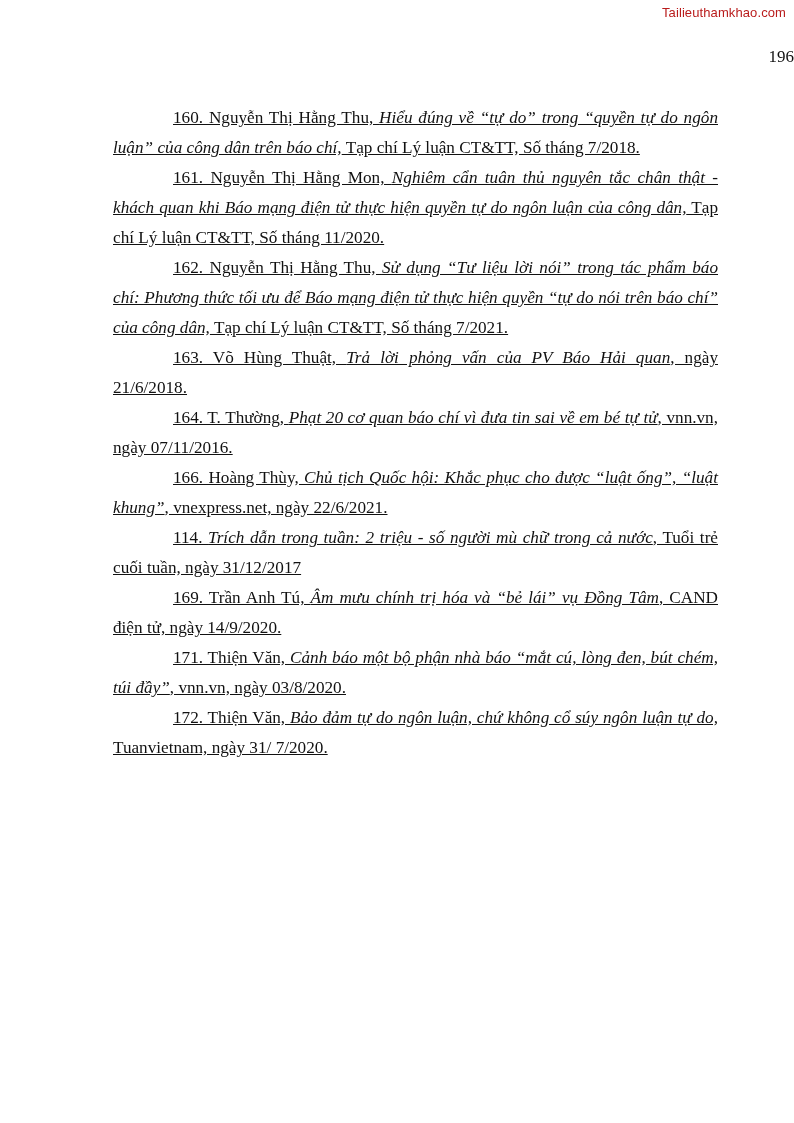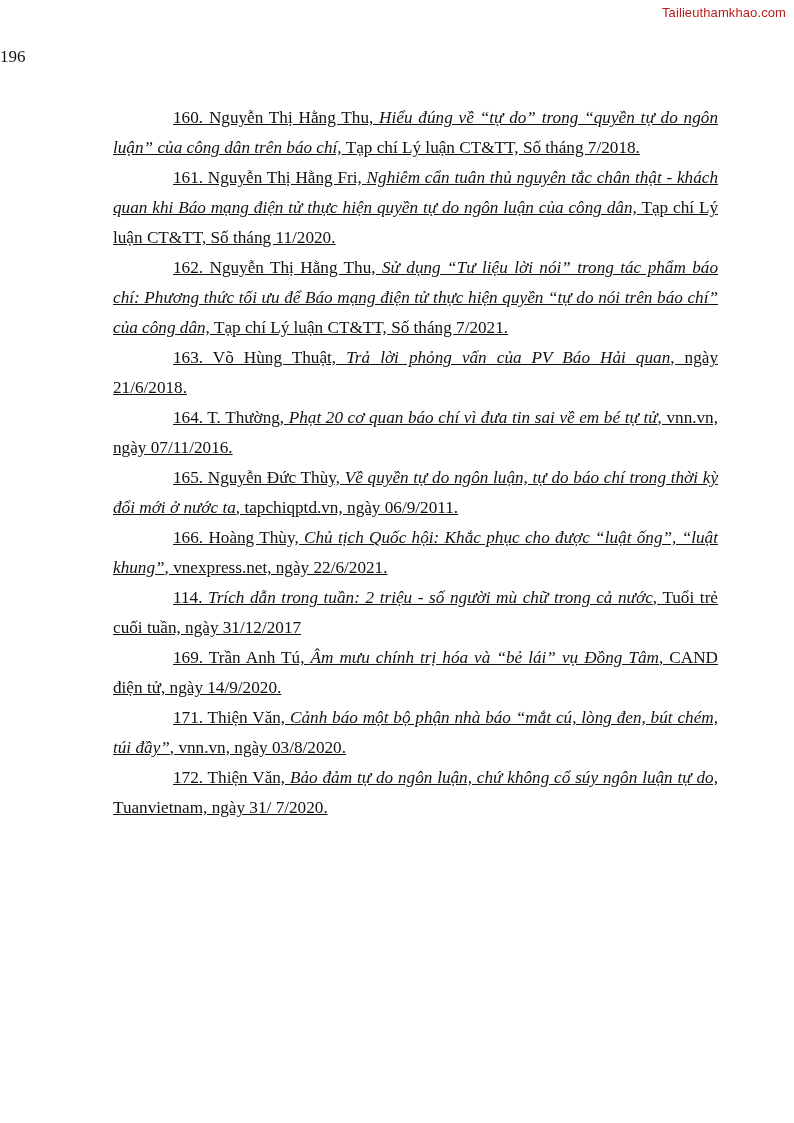--- a/index.html
+++ b/index.html
@@ -3,44 +3,43 @@
 <meta charset="utf-8">
 <style>
   html, body { margin: 0; padding: 0; background: #ffffff; }
   body { width: 794px; height: 1123px; position: relative; overflow: hidden; }
   .watermark {
     position: absolute; top: 5px; right: 8px;
     font-family: "Liberation Sans", sans-serif;
     font-size: 13px; color: #b91c1c; letter-spacing: 0.1px;
   }
   .page-number {
-    position: absolute; top: 47px; left: 0; width: 794px; text-align: left;
+    position: absolute; top: 47px; left: 0; width: 794px; text-align: right;
     font-family: "Liberation Serif", serif; font-size: 17px; color: #111;
   }
   .refs {
     position: absolute; top: 103px; left: 113px; width: 605px;
     font-family: "Liberation Serif", serif; font-size: 17.2px; color: #111;
     line-height: 30px;
   }
   .ref {
     margin: 0; text-align: justify; text-indent: 60px; text-decoration: underline;
   }
   .ref i { font-style: italic; }
 </style>
 </head>
 <body>
 
 <div class="watermark">Tailieuthamkhao.com</div>
 <div class="page-number">196</div>
 
 <div class="refs" id="refs">
     <p class="ref"><span>160. Nguyễn Thị Hằng Thu, </span><i>Hiểu đúng về “tự do” trong “quyền tự do ngôn luận” của công dân trên báo chí,</i><span> Tạp chí Lý luận CT&amp;TT, Số tháng 7/2018.</span></p>
-    <p class="ref"><span>161. Nguyễn Thị Hằng Fri, </span><i>Nghiêm cẩn tuân thủ nguyên tắc chân thật - khách quan khi Báo mạng điện tử thực hiện quyền tự do ngôn luận của công dân,</i><span> Tạp chí Lý luận CT&amp;TT, Số tháng 11/2020.</span></p>
+    <p class="ref"><span>161. Nguyễn Thị Hằng Mon, </span><i>Nghiêm cẩn tuân thủ nguyên tắc chân thật - khách quan khi Báo mạng điện tử thực hiện quyền tự do ngôn luận của công dân,</i><span> Tạp chí Lý luận CT&amp;TT, Số tháng 11/2020.</span></p>
     <p class="ref"><span>162. Nguyễn Thị Hằng Thu, </span><i>Sử dụng “Tư liệu lời nói” trong tác phẩm báo chí: Phương thức tối ưu để Báo mạng điện tử thực hiện quyền “tự do nói trên báo chí” của công dân,</i><span> Tạp chí Lý luận CT&amp;TT, Số tháng 7/2021.</span></p>
     <p class="ref"><span>163. Võ Hùng Thuật, </span><i>Trả lời phỏng vấn của PV Báo Hải quan</i><span>, ngày 21/6/2018.</span></p>
     <p class="ref"><span>164. T. Thường, </span><i>Phạt 20 cơ quan báo chí vì đưa tin sai về em bé tự tử</i><span>, vnn.vn, ngày 07/11/2016.</span></p>
-    <p class="ref"><span>165. Nguyễn Đức Thùy, </span><i>Về quyền tự do ngôn luận, tự do báo chí trong thời kỳ đổi mới ở nước ta</i><span>, tapchiqptd.vn, ngày 06/9/2011.</span></p>
     <p class="ref"><span>166. Hoàng Thùy, </span><i>Chủ tịch Quốc hội: Khắc phục cho được “luật ống”, “luật khung”</i><span>, vnexpress.net, ngày 22/6/2021.</span></p>
     <p class="ref"><span>114. </span><i>Trích dẫn trong tuần: 2 triệu - số người mù chữ trong cả nước</i><span>, Tuổi trẻ cuối tuần, ngày 31/12/2017</span></p>
     <p class="ref"><span>169. Trần Anh Tú, </span><i>Âm mưu chính trị hóa và “bẻ lái” vụ Đồng Tâm</i><span>, CAND điện tử, ngày 14/9/2020.</span></p>
     <p class="ref"><span>171. Thiện Văn, </span><i>Cảnh báo một bộ phận nhà báo “mắt cú, lòng đen, bút chém, túi đầy”</i><span>, vnn.vn, ngày 03/8/2020.</span></p>
     <p class="ref"><span>172. Thiện Văn, </span><i>Bảo đảm tự do ngôn luận, chứ không cổ súy ngôn luận tự do,</i><span> Tuanvietnam, ngày 31/ 7/2020.</span></p>
   </div>
 
 </body></html>

